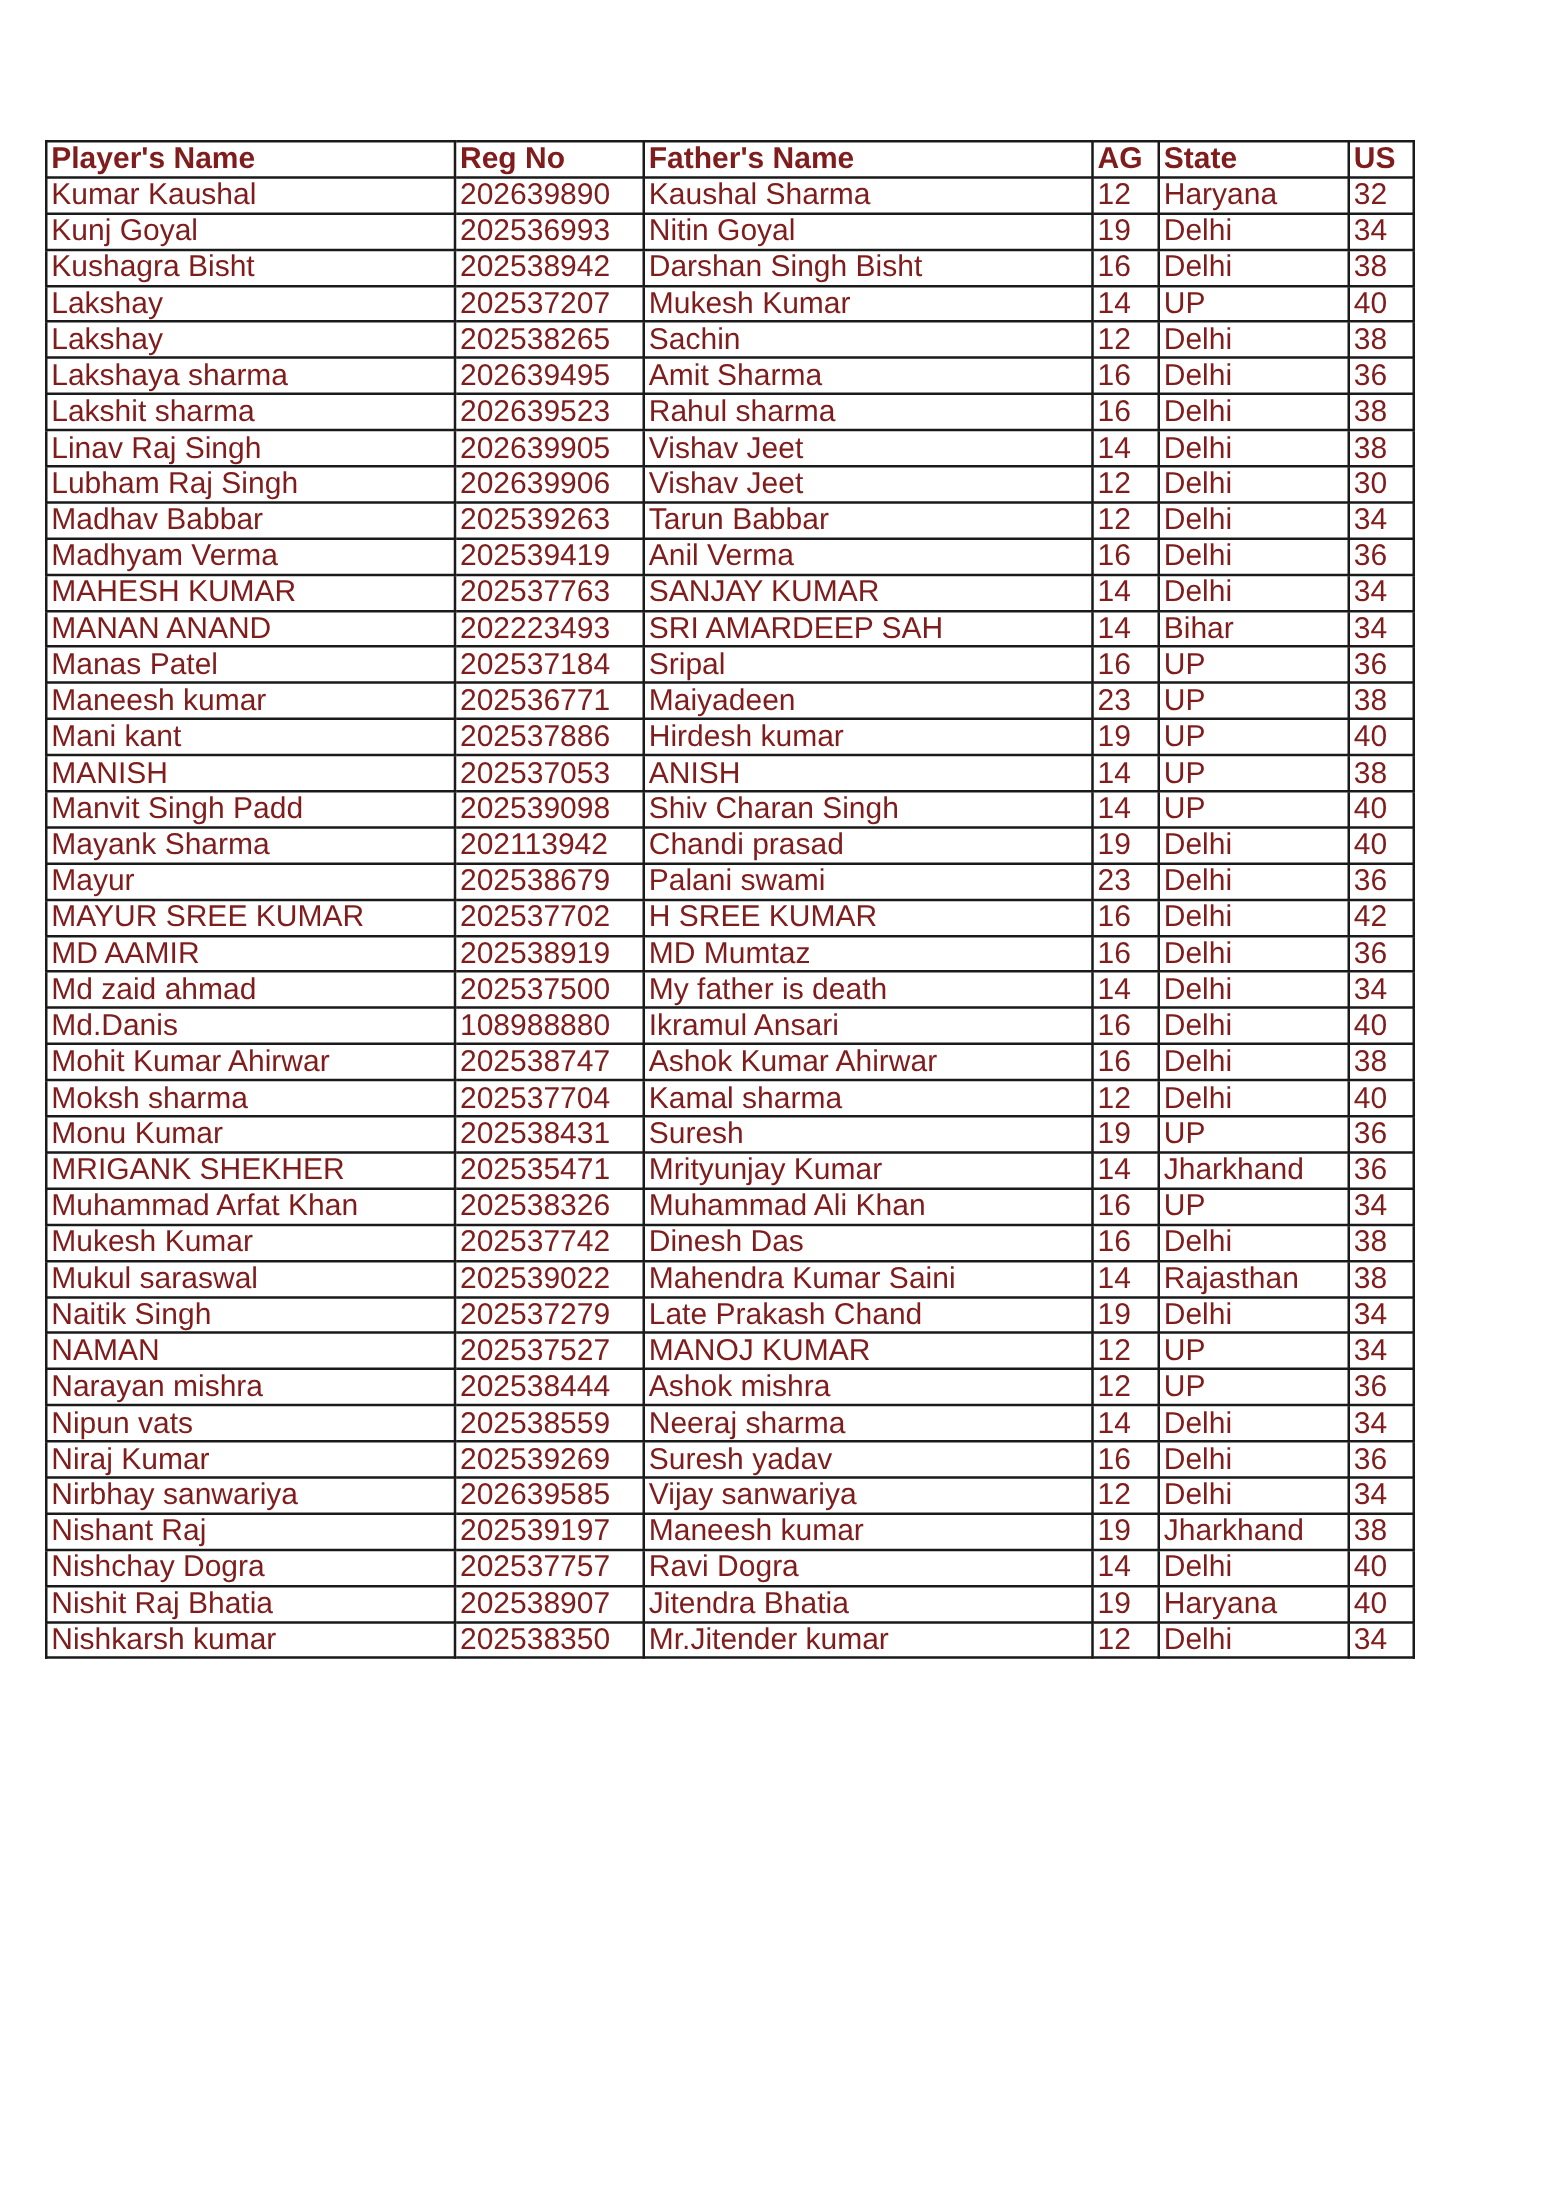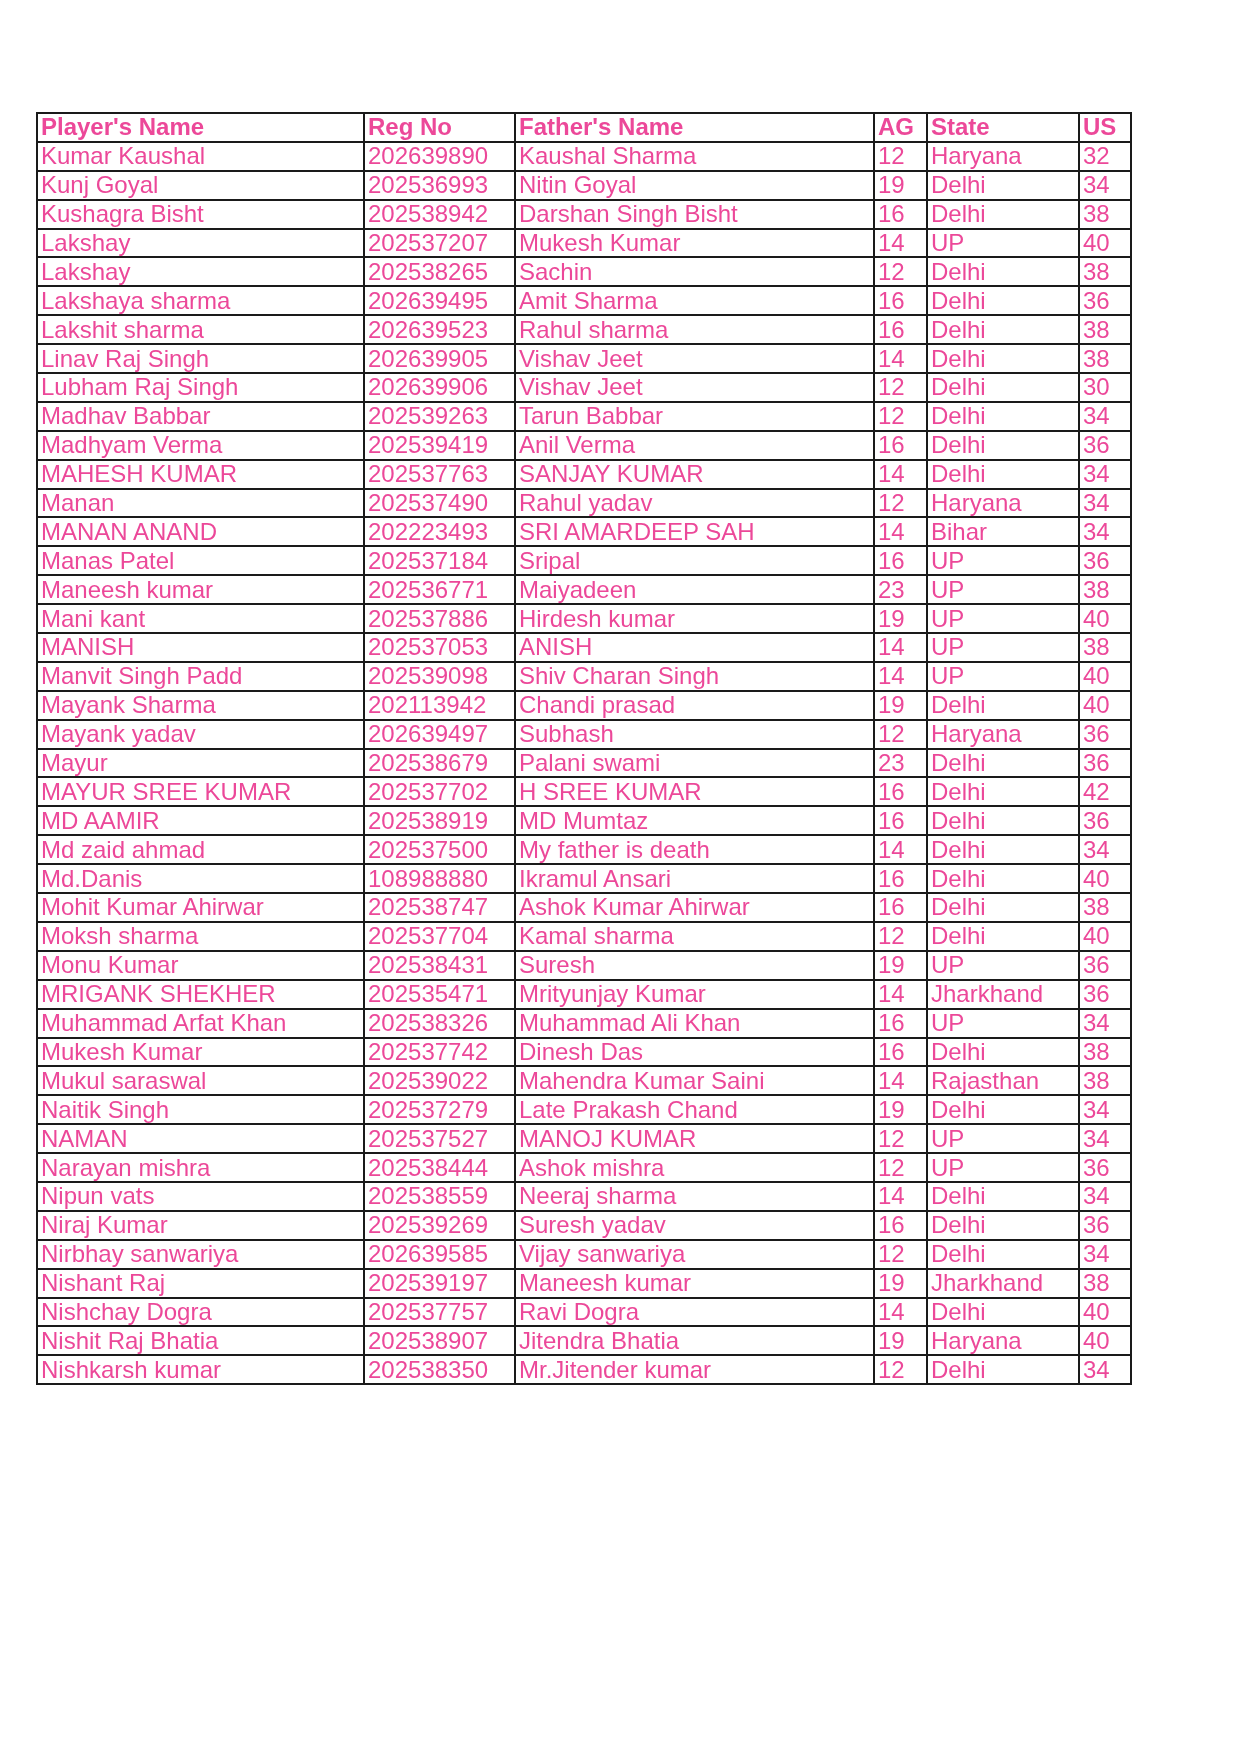--- a/index.html
+++ b/index.html
@@ -6,21 +6,21 @@
   body { width: 1241px; height: 1755px; position: relative; overflow: hidden; }
   table.players {
     position: absolute;
     left: 36px;
     top: 112px;
     border-collapse: collapse;
     table-layout: fixed;
     width: 1094px;
     font-family: "Liberation Sans", sans-serif;
     font-size: 24px;
-    color: #ec4899;
+    color: #7f1d1d;
   }
   table.players col.c-name { width: 327px; }
   table.players col.c-reg { width: 151px; }
   table.players col.c-father { width: 359px; }
   table.players col.c-ag { width: 53px; }
   table.players col.c-state { width: 152px; }
   table.players col.c-us { width: 52px; }
   table.players th, table.players td {
     border: 2px solid #1a1a1a;
     height: 26.9px;
@@ -146,28 +146,20 @@
       </tr>
       <tr>
         <td>MAHESH KUMAR</td>
         <td>202537763</td>
         <td>SANJAY KUMAR</td>
         <td>14</td>
         <td>Delhi</td>
         <td>34</td>
       </tr>
       <tr>
-        <td>Manan</td>
-        <td>202537490</td>
-        <td>Rahul yadav</td>
-        <td>12</td>
-        <td>Haryana</td>
-        <td>34</td>
-      </tr>
-      <tr>
         <td>MANAN ANAND</td>
         <td>202223493</td>
         <td>SRI AMARDEEP SAH</td>
         <td>14</td>
         <td>Bihar</td>
         <td>34</td>
       </tr>
       <tr>
         <td>Manas Patel</td>
         <td>202537184</td>
@@ -210,28 +202,20 @@
       </tr>
       <tr>
         <td>Mayank Sharma</td>
         <td>202113942</td>
         <td>Chandi prasad</td>
         <td>19</td>
         <td>Delhi</td>
         <td>40</td>
       </tr>
       <tr>
-        <td>Mayank yadav</td>
-        <td>202639497</td>
-        <td>Subhash</td>
-        <td>12</td>
-        <td>Haryana</td>
-        <td>36</td>
-      </tr>
-      <tr>
         <td>Mayur</td>
         <td>202538679</td>
         <td>Palani swami</td>
         <td>23</td>
         <td>Delhi</td>
         <td>36</td>
       </tr>
       <tr>
         <td>MAYUR SREE KUMAR</td>
         <td>202537702</td>

